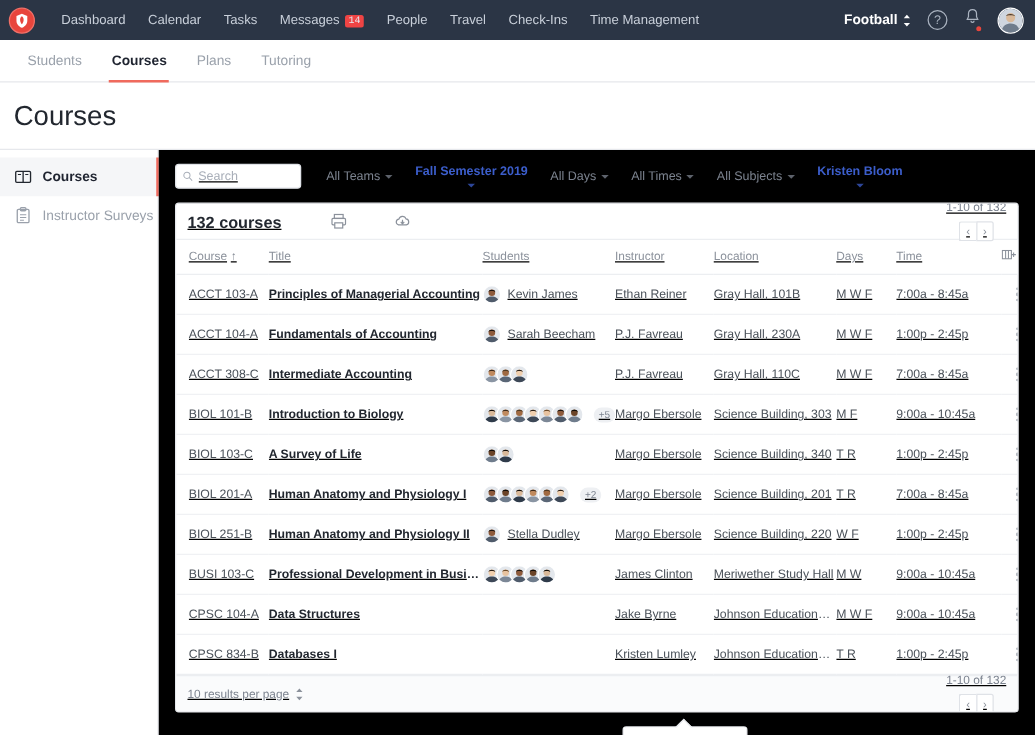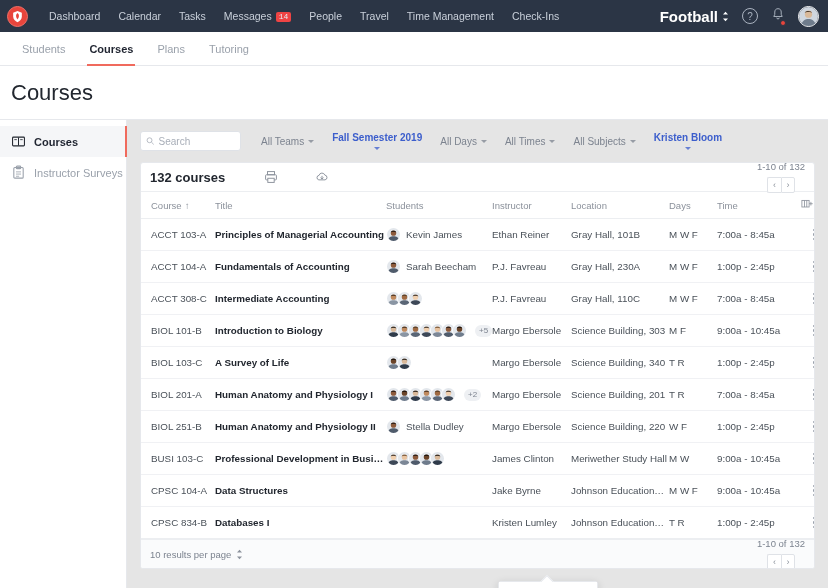--- a/index.html
+++ b/index.html
@@ -50,21 +50,21 @@
     margin-left: 4px;
     vertical-align: 1px;
     line-height: 1;
     font-family: Liberation Mono, monospace;
   }
   .topnav-right {
     margin-left: auto;
     display: flex; align-items: center; gap: 13px;
   }
   .team-switch {
-    color: #fff; font-size: 15px; font-weight: bold;
+    color: #fff; font-size: 11px; font-weight: bold;
     display: flex; align-items: center; gap: 4px; cursor: pointer;
   }
   .icon-circle {
     width: 16px; height: 16px; border-radius: 50%;
     border: 1.2px solid #aab3c0;
     color: #aab3c0;
     font-size: 10px;
     display: flex; align-items: center; justify-content: center;
     cursor: pointer;
   }
@@ -141,24 +141,25 @@
     font-weight: bold;
   }
   .side-item.active::after {
     content: ""; position: absolute; right: -1px; top: 0; bottom: 0;
     width: 2.5px; background: #f06a5d;
   }
   .side-ico { width: 15px; height: 15px; flex: none; display:block; }
 
   
   .main {
-    flex: 1; background: #e5e5e5;
+    flex: 1; background: #000000;
     padding: 11px 13px 0 13px;
     position: relative;
     overflow: hidden;
+    text-decoration: underline;
   }
 
   
   .filters { display: flex; align-items: center; gap: 0; margin-bottom: 11px; }
   .search-box {
     width: 101px; height: 20px;
     border: 1px solid #dfe2e7; border-radius: 3px;
     background: #fff;
     display: flex; align-items: center;
     padding: 0 5px; gap: 4px;
@@ -318,22 +319,22 @@
       <path d="M12 5.5 C10 7 9 9 9.5 12 C10 14.5 11 16 12 17.5 C13 16 14 14.5 14.5 12 C15 9 14 7 12 5.5 Z" fill="#e8453c"></path>
     </svg>
   </div>
   <div class="topnav-links">
     <div class="topnav-link"><span>Dashboard</span></div>
     <div class="topnav-link"><span>Calendar</span></div>
     <div class="topnav-link"><span>Tasks</span></div>
     <div class="topnav-link"><span>Messages</span><span class="msg-badge">14</span></div>
     <div class="topnav-link"><span>People</span></div>
     <div class="topnav-link"><span>Travel</span></div>
+    <div class="topnav-link"><span>Check-Ins</span></div>
     <div class="topnav-link"><span>Time Management</span></div>
-    <div class="topnav-link"><span>Check-Ins</span></div>
   </div>
   <div class="topnav-right">
     <div class="team-switch">
       <span>Football</span>
       <svg width="7" height="11" viewBox="0 0 7 11">
         <path d="M3.5 0.8 L6 3.6 H1 Z" fill="#fff"></path>
           <path d="M3.5 10.2 L1 7.4 H6 Z" fill="#fff"></path>
       </svg>
     </div>
     <div class="icon-circle">

